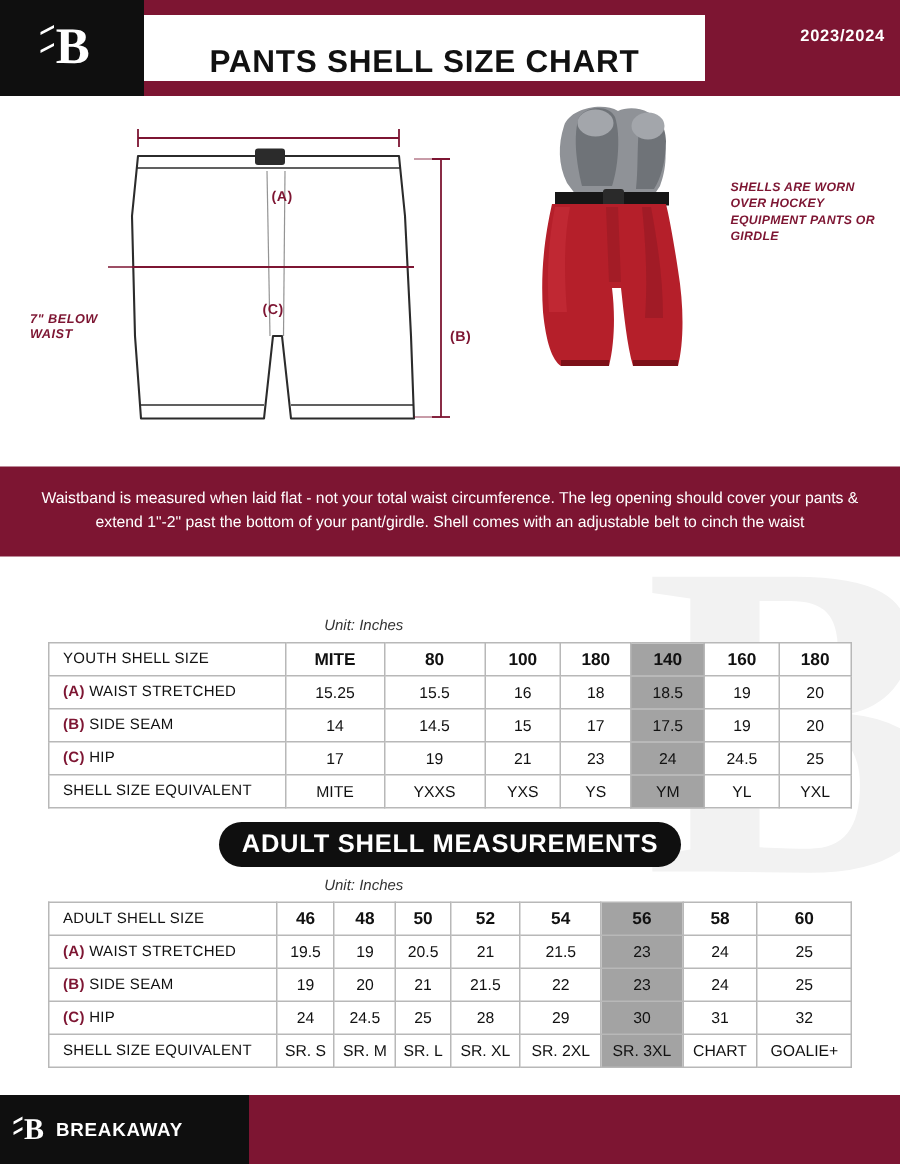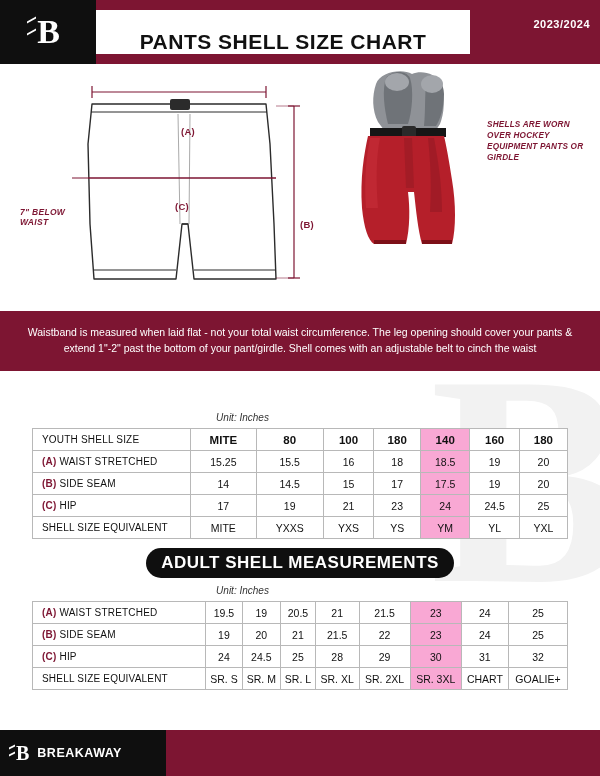--- a/index.html
+++ b/index.html
@@ -109,21 +109,21 @@
   table.size td {
     border: 1px solid #b8b8b8;
     height: 22px; text-align: center; vertical-align: middle;
   }
   table.size td.row-head {
     text-align: left; padding-left: 9px; font-size: 10px; letter-spacing: .2px;
   }
   table.size tr.head td { font-weight: bold; font-size: 11.5px; }
   table.size tr.head td.row-head { font-weight: normal; font-size: 10px; }
   .tag { color: #7d1532; font-weight: bold; }
-  td.shaded { background: #f9a8d4; }
+  td.shaded { background: #a3a3a3; }
 
   
   .footer {
     position: absolute; left: 0; top: 730px; width: 600px; height: 46px;
     background: #7d1532;
   }
   .footer-logo {
     position: absolute; left: 0; top: 0; width: 166px; height: 46px;
     background: #0f0f0f; display: flex; align-items: center; gap: 8px;
     padding-left: 16px;
@@ -283,20 +283,31 @@
       </tbody>
     </table>
 
   <div class="sec-title" style="top:548px;">
     <span>ADULT SHELL MEASUREMENTS</span>
   </div>
   <div class="sec-unit" style="top:585px;">Unit: Inches</div>
 
   <table class="size" id="adult-table" style="left:32px; top:601px; width:536px;">
       <tbody>
+        <tr class="head">
+          <td class="row-head" style="width:152px">ADULT SHELL SIZE</td>
+          <td class="head-cell">46</td>
+          <td class="head-cell">48</td>
+          <td class="head-cell">50</td>
+          <td class="head-cell">52</td>
+          <td class="head-cell">54</td>
+          <td class="head-cell shaded">56</td>
+          <td class="head-cell">58</td>
+          <td class="head-cell">60</td>
+        </tr>
         <tr>
           <td class="row-head"><span class="tag">(A)</span> WAIST STRETCHED</td>
           <td class="">19.5</td>
           <td class="">19</td>
           <td class="">20.5</td>
           <td class="">21</td>
           <td class="">21.5</td>
           <td class="shaded">23</td>
           <td class="">24</td>
           <td class="">25</td>

